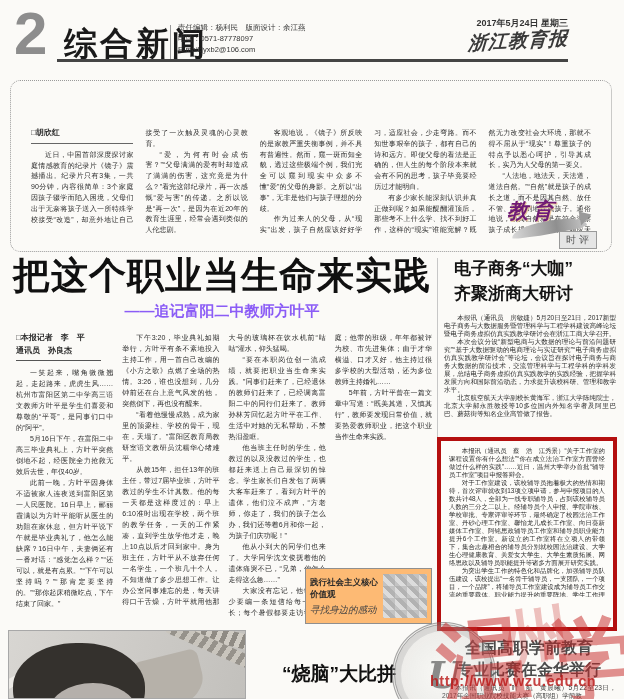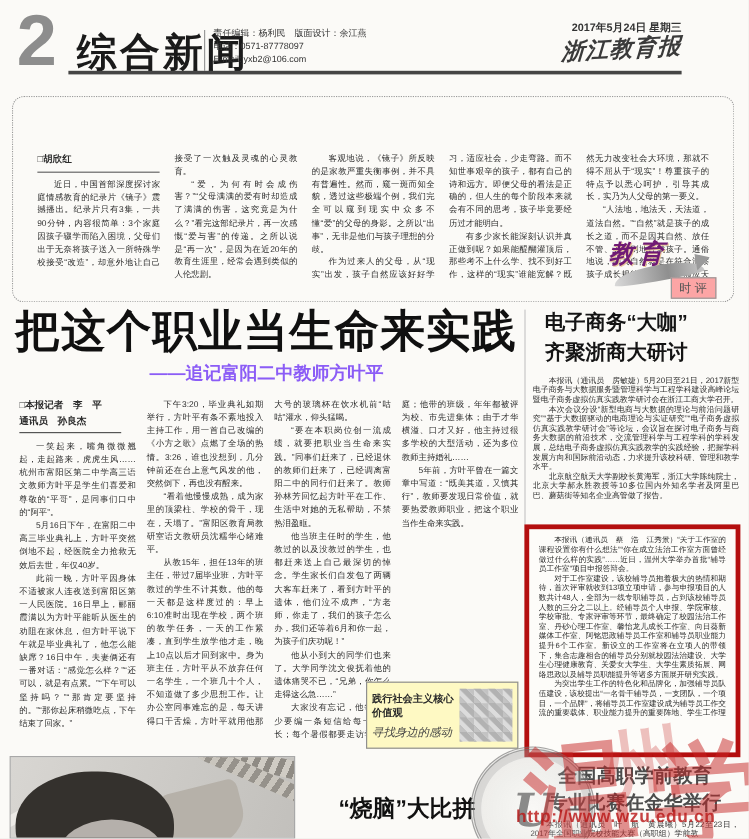--- a/index.html
+++ b/index.html
@@ -28,31 +28,31 @@
   .byline-rule{border-bottom:1px solid #555;margin:4px 12px 6px 0;}
   
   .op-badge{position:absolute;right:12px;bottom:2px;width:94px;height:52px;}
   .badge-word{position:absolute;left:2px;top:0;font-family:"DejaVu Serif",serif;font-style:italic;
               font-weight:bold;font-size:21px;color:#701a75;letter-spacing:4px;text-shadow:1px 1px 0 #e9c89a;}
   .badge-swoosh{position:absolute;left:6px;top:24px;width:76px;height:13px;border-radius:50% 50% 50% 50%/90% 90% 20% 20%;
                 background:linear-gradient(90deg,#d9d9d9,#8f8f8f 60%,#c7c7c7);transform:rotate(-10deg);}
   .badge-swoosh:after{content:"";position:absolute;right:-6px;top:-4px;border-left:12px solid #9a9a9a;
                 border-top:5px solid transparent;border-bottom:9px solid transparent;}
   .badge-label{position:absolute;right:2px;bottom:0;font-size:10px;color:#555;letter-spacing:3px;
-               border:1px solid #999;background:#fca5a5;padding:1px 4px 1px 6px;}
+               border:1px solid #999;background:#e5e5e5;padding:1px 4px 1px 6px;}
   
   .feature{position:absolute;left:10px;top:256px;width:424px;height:372px;}
   .feature-title{text-align:center;font-size:37px;font-weight:900;letter-spacing:1px;color:#101010;line-height:1.1;}
   .feature-sub{text-align:center;font-size:15px;font-weight:700;margin-top:5px;color:#8b5cf6;}
   .feature-cols{position:absolute;left:6px;right:2px;top:76px;bottom:2px;
                 column-count:4;column-gap:9px;column-fill:auto;
                 font-size:7px;line-height:11px;text-align:justify;overflow:hidden;color:#2c2c2c;}
   
   .promo{position:absolute;left:305px;top:568px;width:127px;height:56px;border:1px solid #8f8f8f;
-         background:#fef9c3;z-index:3;display:flex;align-items:center;box-sizing:border-box;padding:4px;justify-content:space-between;}
+         background:#fdba74;z-index:3;display:flex;align-items:center;box-sizing:border-box;padding:4px;justify-content:space-between;}
   .promo-text{flex:1;}
   .promo-l1{font-size:8.5px;font-weight:bold;color:#2a2a2a;line-height:12px;}
   .promo-l2{font-size:9.5px;font-family:"DejaVu Serif",serif;font-style:italic;color:#444;margin-top:4px;}
   .mosaic{width:44px;height:44px;flex:none;
           background-image:linear-gradient(45deg,#c3c3c3 25%,transparent 25%,transparent 75%,#c3c3c3 75%),
                            linear-gradient(45deg,#9d9d9d 25%,#dcdcdc 25%,#dcdcdc 50%,#b2b2b2 50%,#b2b2b2 75%,#e3e3e3 75%);
           background-size:12px 12px;filter:blur(0.4px);}
   .v-div{position:absolute;left:437px;top:258px;height:370px;border-left:1px solid #c7c7c7;}
   
   .ecom{position:absolute;left:444px;top:257px;width:172px;}

